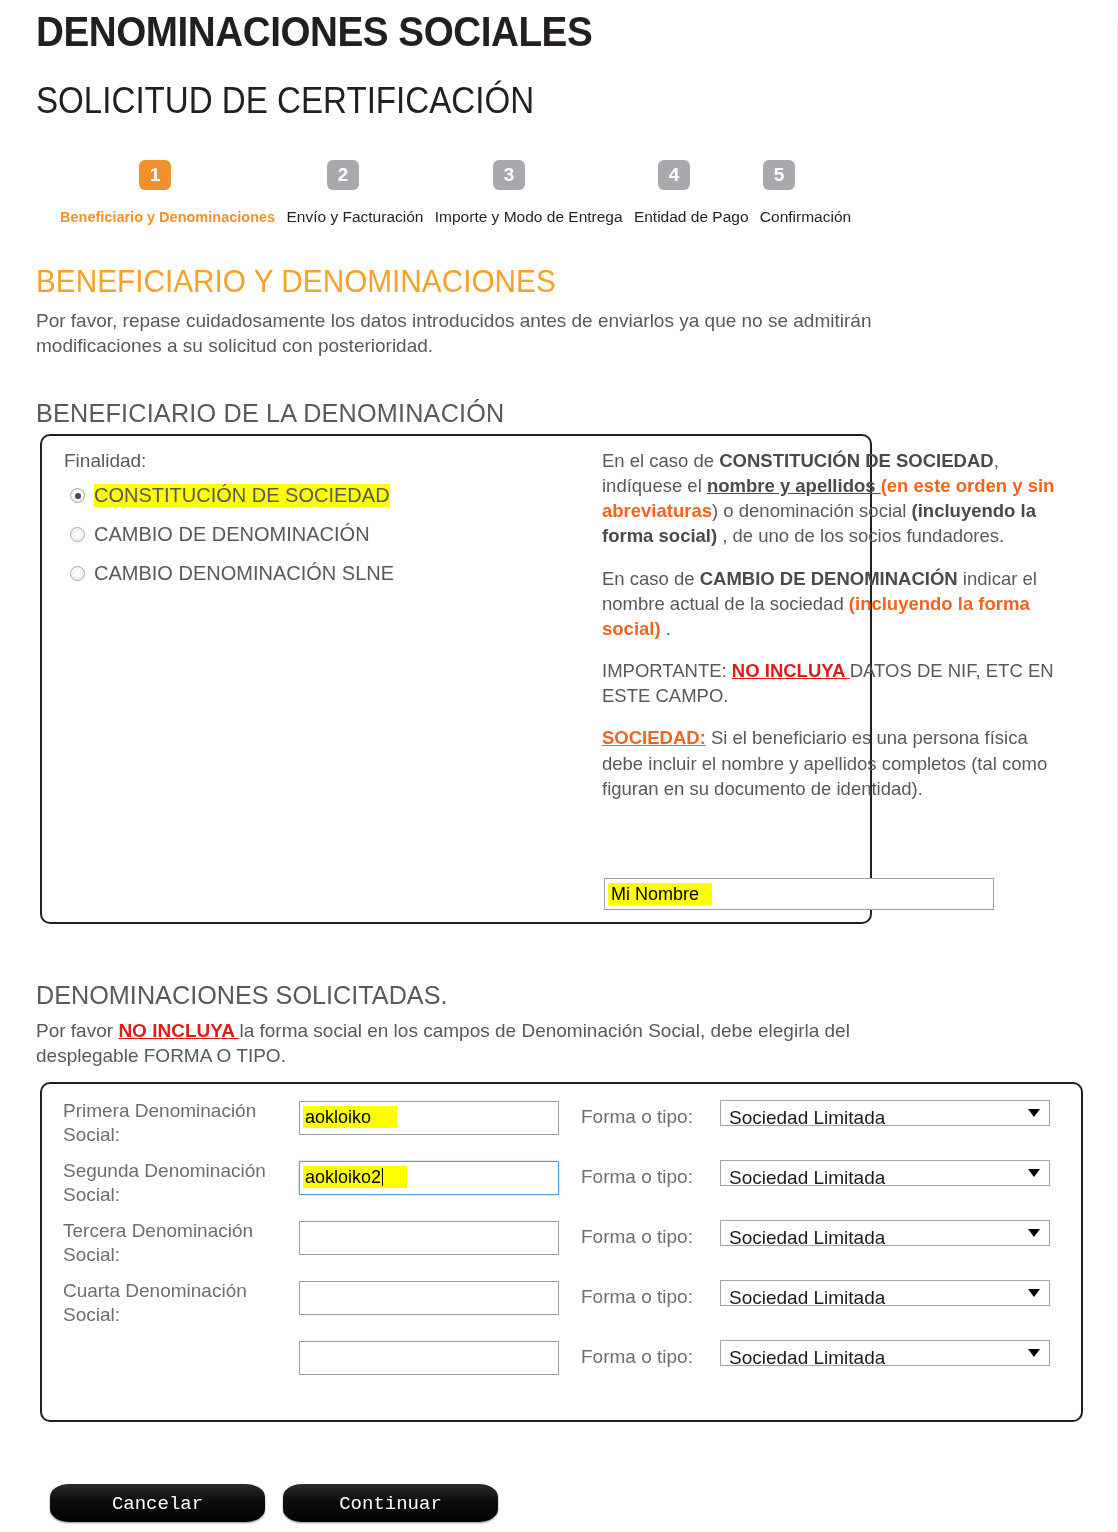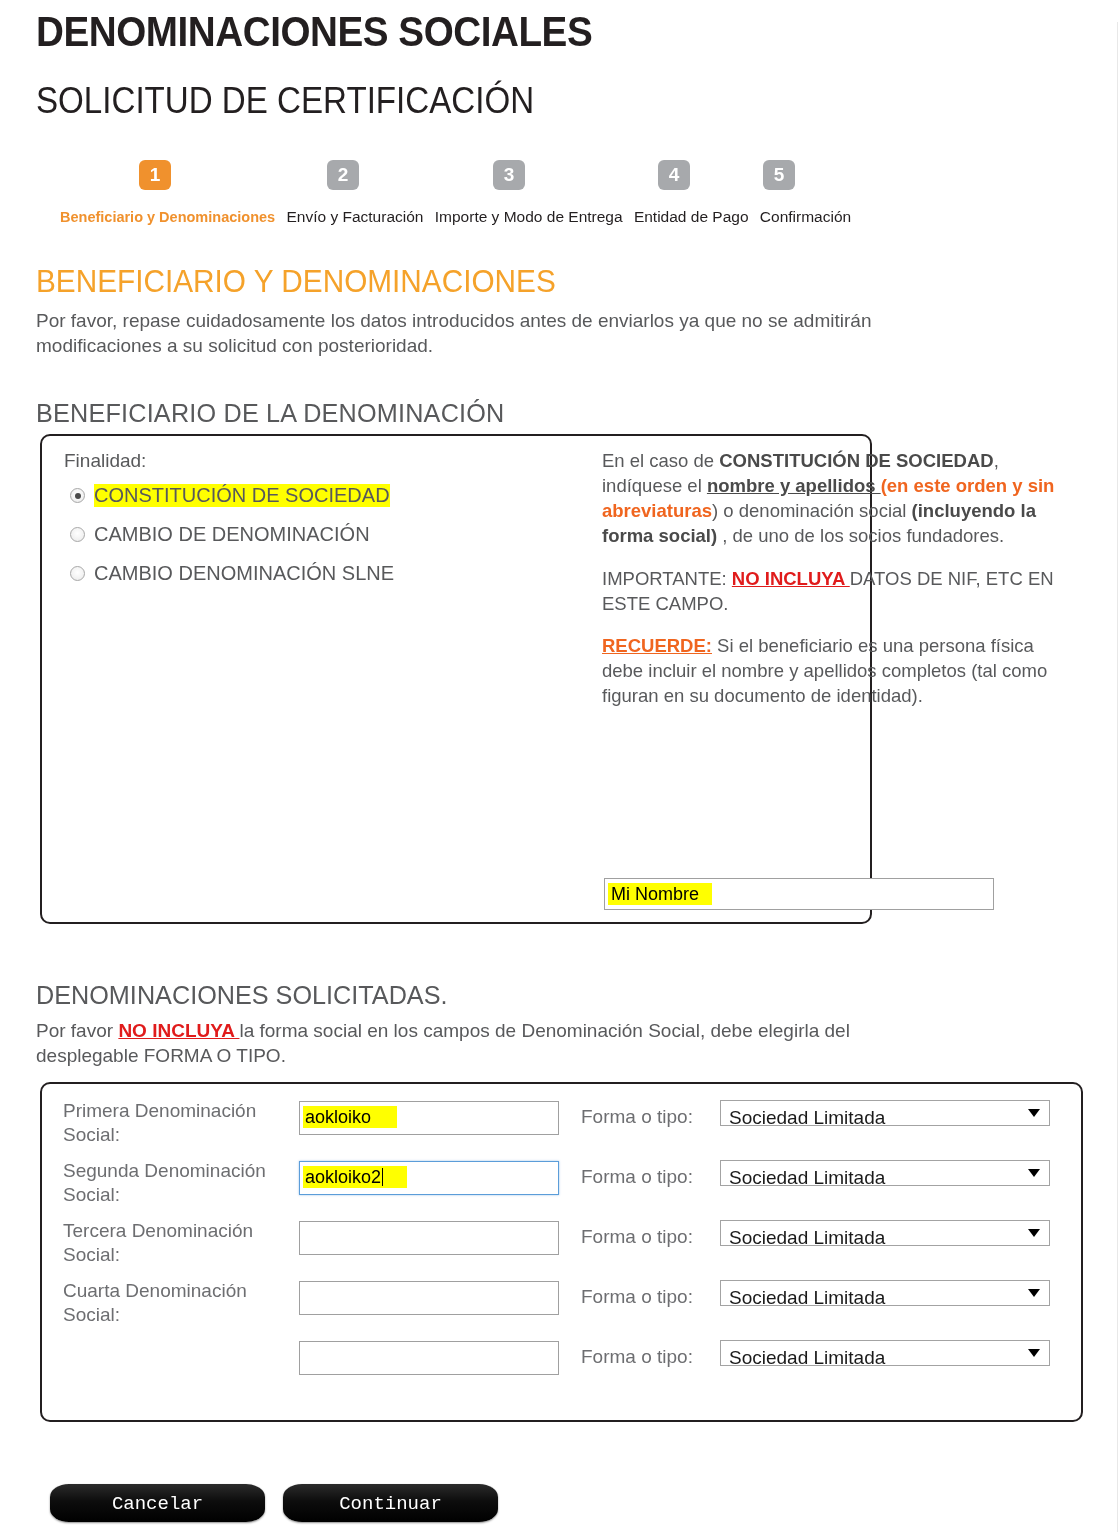--- a/index.html
+++ b/index.html
@@ -448,24 +448,25 @@
     </label>
 
     <label class="radio-row r3">
       <span class="radio"></span>
       <span>CAMBIO DENOMINACIÓN SLNE</span>
     </label>
 
     <div class="info-col">
       <p><span>En el caso de </span><b>CONSTITUCIÓN DE SOCIEDAD</b><span>, indíquese el </span><span class="u-bold">nombre y apellidos </span><span class="or">(en este orden y sin abreviaturas</span><span>) o denominación social </span><b>(incluyendo la forma social)</b><span> , de uno de los socios fundadores.</span></p>
 
+      <p><span>En caso de </span><b>CAMBIO DE DENOMINACIÓN</b><span> indicar el nombre actual de la sociedad </span><span class="or">(incluyendo la forma social)</span><span> .</span></p>
 
       <p><span>IMPORTANTE: </span><span class="red-u">NO INCLUYA </span><span>DATOS DE NIF, ETC EN ESTE CAMPO.</span></p>
 
-      <p><span class="or-u">RECUERDE:</span><span> Si el beneficiario es una persona física debe incluir el nombre y apellidos completos (tal como figuran en su documento de identidad).</span></p>
+      <p><span class="or-u">SOCIEDAD:</span><span> Si el beneficiario es una persona física debe incluir el nombre y apellidos completos (tal como figuran en su documento de identidad).</span></p>
     </div>
 
     <input class="nombre-input" type="text" value="Mi Nombre" style="">
     <div class="nombre-hl"></div>
     <div class="nombre-text">Mi Nombre</div>
   </div>
 
   <div class="den-title">DENOMINACIONES SOLICITADAS.</div>
   <div class="den-note"><span>Por favor </span><span class="red-u">NO INCLUYA </span><span>la forma social en los campos de Denominación Social, debe elegirla del desplegable FORMA O TIPO.</span></div>
 

